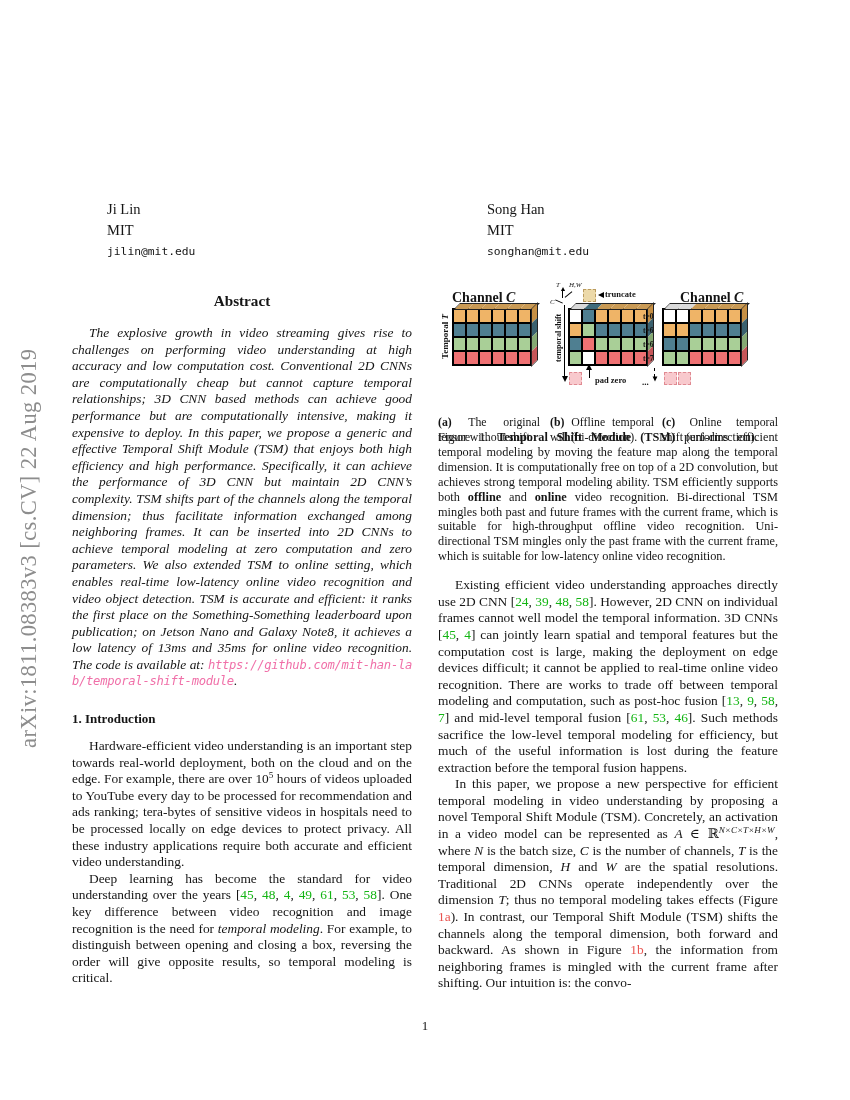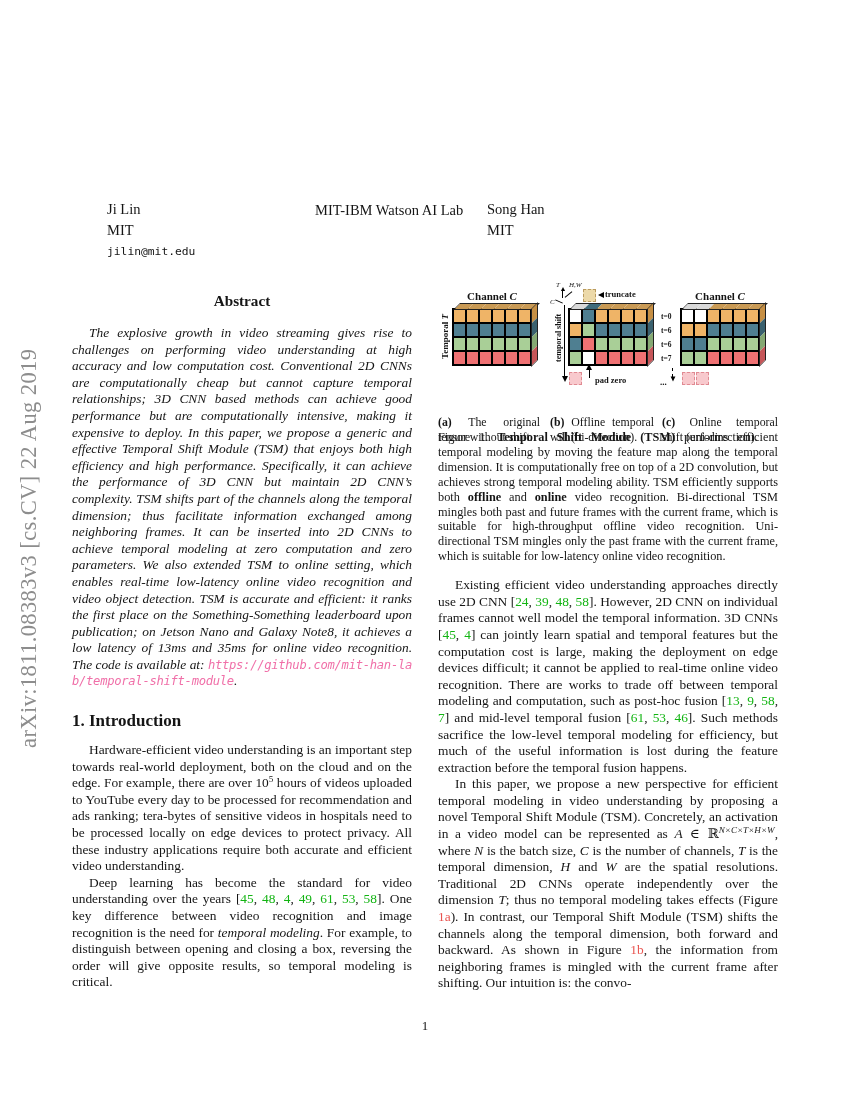--- a/index.html
+++ b/index.html
@@ -19,47 +19,47 @@
   .author .name{font-size:14.5px;line-height:20px;}
   .author .affil{font-size:14.5px;line-height:22px;}
   .author .email{font-family:"DejaVu Sans Mono",monospace;font-size:11.3px;line-height:22px;}
 
   
   .columns{position:absolute;left:72px;top:290px;width:706px;display:flex;gap:26px;}
   .col{width:340px;}
 
   .abs-head{text-align:center;font-size:15.2px;font-weight:bold;margin:2px 0 15px 0;}
   .abs-body{font-style:italic;font-size:13.4px;line-height:16.6px;text-align:justify;text-indent:17px;margin:0;}
-  .sec-head{font-size:17px;font-weight:bold;margin:21px 0 11px 0;}
+  .sec-head{font-size:13px;font-weight:bold;margin:21px 0 11px 0;}
   .para{font-size:13.4px;line-height:16.6px;text-align:justify;text-indent:17px;margin:0;}
   .para + .para{margin-top:0px;}
 
   sup{font-size:68%;line-height:0;}
   .seg-i{font-style:italic;}
   .seg-b{font-weight:bold;}
   .seg-mi{font-style:italic;}
   .seg-bb{font-family:"DejaVu Serif","DejaVu Sans",serif;}
   .seg-cite{color:var(--citation,#12b412);}
   .seg-figref{color:var(--figref,#e9534f);}
   .seg-url{font-family:"DejaVu Sans Mono",monospace;font-style:italic;color:var(--url,#f06fa8);
            font-size:12.2px;word-break:break-all;letter-spacing:-0.3px;}
 
   
   .figure1{position:relative;height:136px;margin-bottom:2px;}
   .subfig{position:absolute;top:0;height:100%;}
   .sf-a{left:0;width:104px;}
   .sf-b{left:112px;width:106px;}
   .sf-c{left:224px;width:116px;}
-  .toplabel{margin-left:18px;width:80px;text-align:center;font-size:11px;font-weight:bold;height:11px;}
+  .toplabel{margin-left:18px;width:80px;font-size:14px;font-weight:bold;height:11px;}
   .sf-a .toplabel{margin-left:14px;}
 
   .cube{position:relative;width:80px;height:58px;margin-top:7px;border:1px solid #000;box-sizing:border-box;}
   .sf-a .cube{margin-left:14px;}
   .sf-b .cube{margin-left:18px;margin-top:18px;}
-  .sf-c .cube{margin-left:18px;}
+  .sf-c .cube{}
   .grid{display:grid;grid-template-columns:repeat(6,13px);grid-auto-rows:14px;width:78px;height:56px;}
   .cell{box-sizing:border-box;border:1px solid #000;}
   .cube-top{position:absolute;left:0;top:-6px;width:78px;height:5px;display:flex;
             transform:skewX(-45deg);transform-origin:0 100%;border:0.5px solid #222;}
   .cube-side{position:absolute;right:-7px;top:0;width:5px;height:56px;display:flex;flex-direction:column;
              transform:skewY(-45deg);transform-origin:0 0;border:0.5px solid #222;}
 
   .vlabel{writing-mode:vertical-rl;transform:rotate(180deg);font-weight:bold;text-align:center;}
   .lbl-temporal{position:absolute;left:-13px;top:0;height:56px;font-size:9px;}
   .lbl-tshift{position:absolute;left:-15px;top:-4px;height:66px;font-size:8px;}
@@ -98,25 +98,25 @@
 
   <div class="arxiv">arXiv:1811.08383v3  [cs.CV]  22 Aug 2019</div>
 
 
   <div class="author a0">
     <div class="name">Ji Lin</div>
     <div class="affil">MIT</div>
     <div class="email">jilin@mit.edu</div>
   </div>
   <div class="author a1">
-    <div class="affil">MIT-IBM Watson AI Lab</div>
   </div>
   <div class="author a2">
     <div class="name">Song Han</div>
     <div class="affil">MIT</div>
+    <div class="email">songhan@mit.edu</div>
   </div>
 
   <div class="columns">
 
     <div class="col">
       <div class="abs-head">Abstract</div>
       <p class="abs-body"><span>The explosive growth in video streaming gives rise to challenges on performing video understanding at high accuracy and low computation cost. Conventional 2D CNNs are computationally cheap but cannot capture temporal relationships; 3D CNN based methods can achieve good performance but are computationally intensive, making it expensive to deploy. In this paper, we propose a generic and effective Temporal Shift Module (TSM) that enjoys both high efficiency and high performance. Specifically, it can achieve the performance of 3D CNN but maintain 2D CNN’s complexity. TSM shifts part of the channels along the temporal dimension; thus facilitate information exchanged among neighboring frames. It can be inserted into 2D CNNs to achieve temporal modeling at zero computation and zero parameters. We also extended TSM to online setting, which enables real-time low-latency online video recognition and video object detection. TSM is accurate and efficient: it ranks the first place on the Something-Something leaderboard upon publication; on Jetson Nano and Galaxy Note8, it achieves a low latency of 13ms and 35ms for online video recognition. The code is available at: </span><span class="seg-url">https://github.com/mit-han-lab/temporal-shift-module</span><span>.</span></p>
       <div class="sec-head">1. Introduction</div>
       <p class="para"><span>Hardware-efficient video understanding is an important step towards real-world deployment, both on the cloud and on the edge. For example, there are over 10</span><sup>5</sup><span> hours of videos uploaded to YouTube every day to be processed for recommendation and ads ranking; tera-bytes of sensitive videos in hospitals need to be processed locally on edge devices to protect privacy. All these industry applications require both accurate and efficient video understanding.</span></p>
       <p class="para"><span>Deep learning has become the standard for video understanding over the years [</span><span class="seg-cite">45</span><span>, </span><span class="seg-cite">48</span><span>, </span><span class="seg-cite">4</span><span>, </span><span class="seg-cite">49</span><span>, </span><span class="seg-cite">61</span><span>, </span><span class="seg-cite">53</span><span>, </span><span class="seg-cite">58</span><span>]. One key difference between video recognition and image recognition is the need for </span><span class="seg-i">temporal modeling</span><span>. For example, to distinguish between opening and closing a box, reversing the order will give opposite results, so temporal modeling is critical.</span></p>

